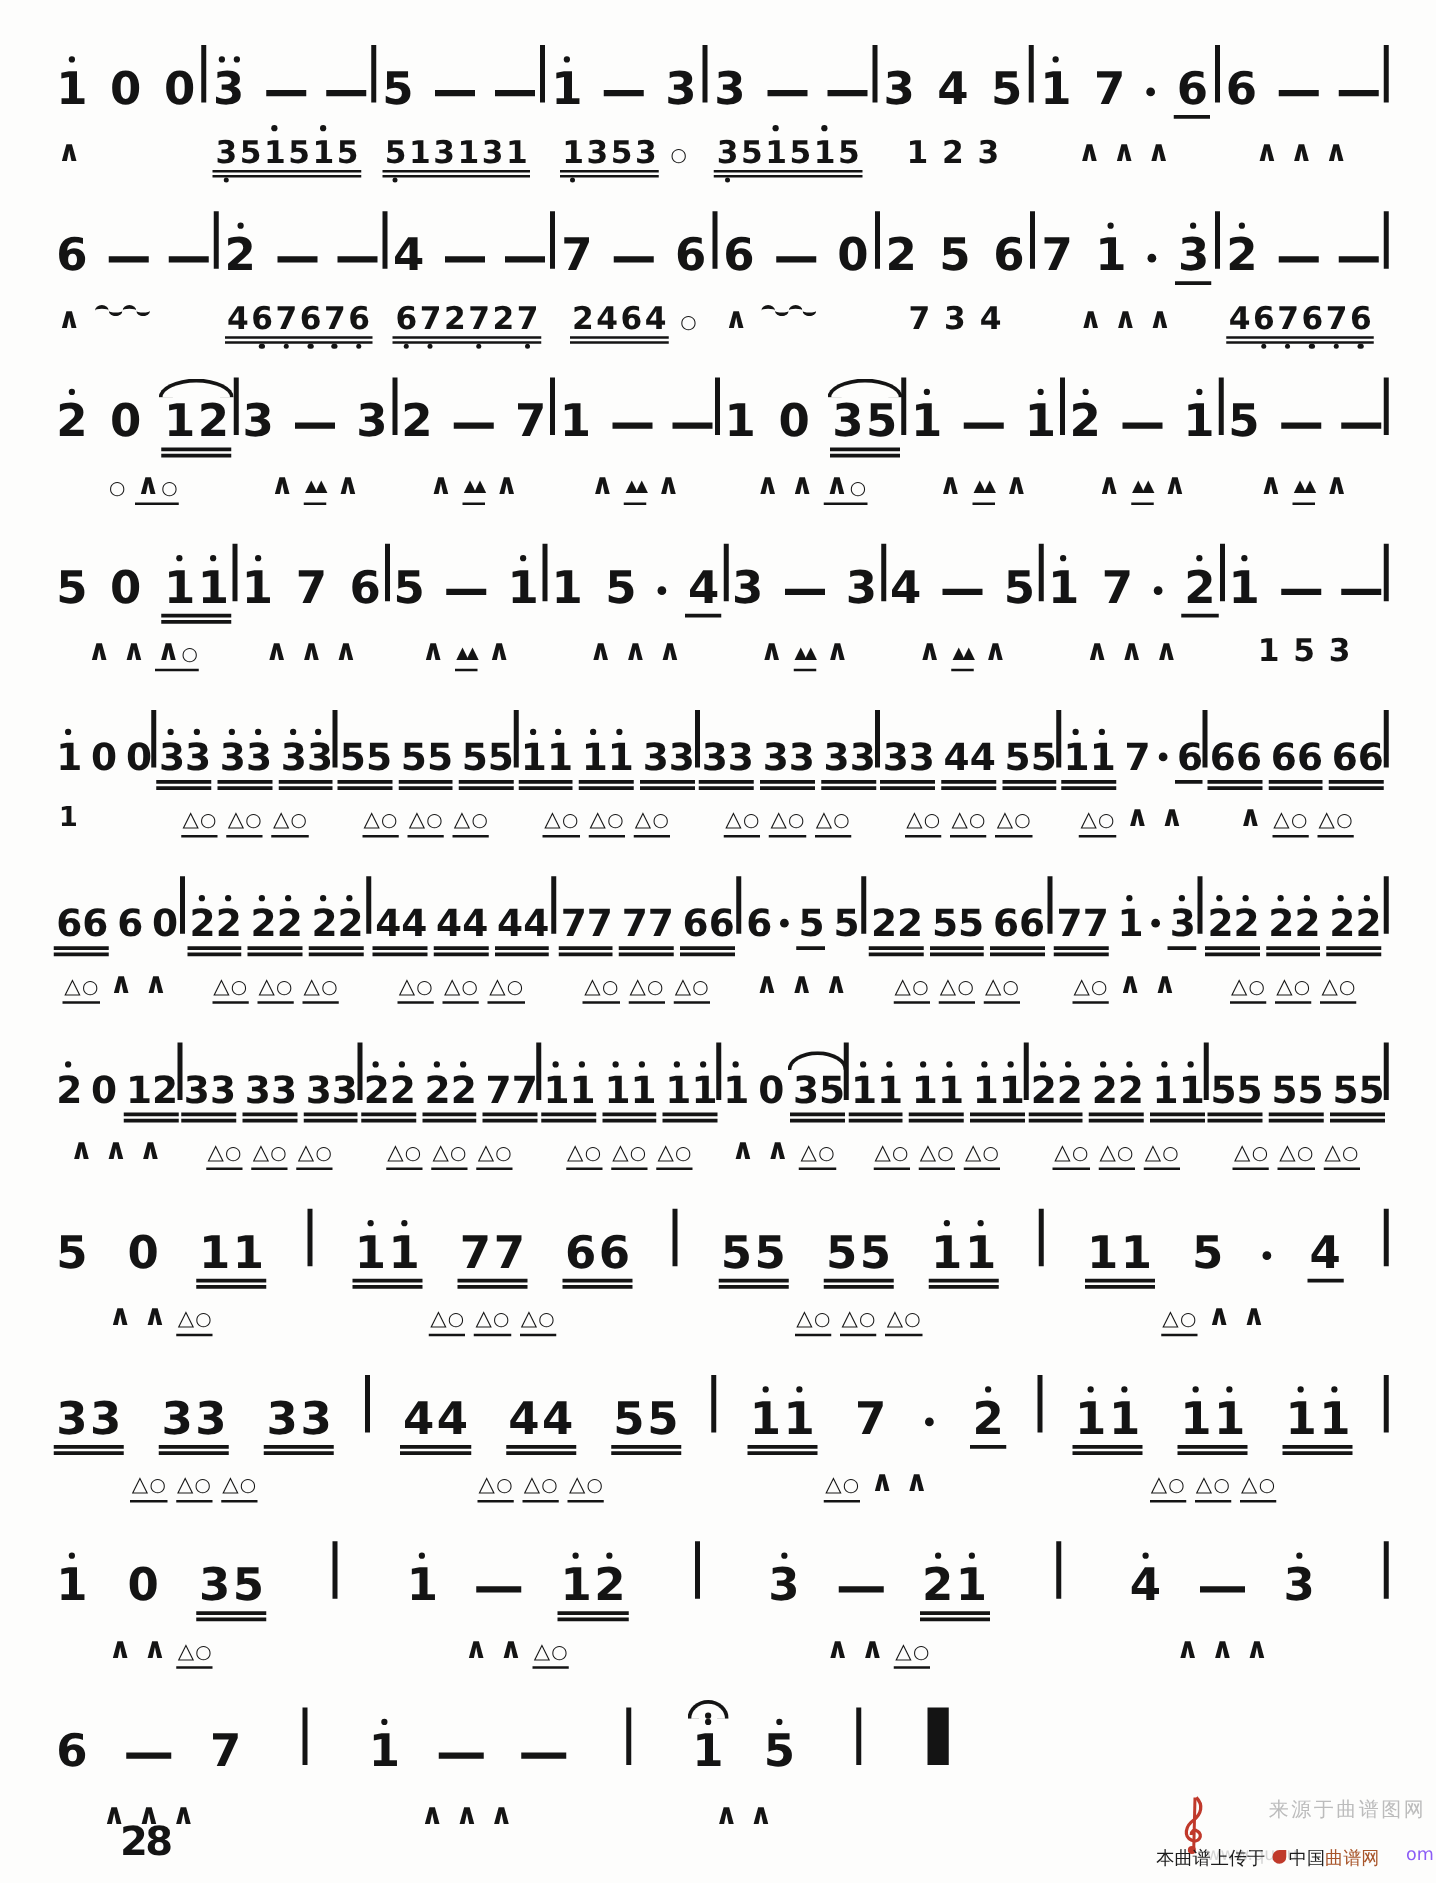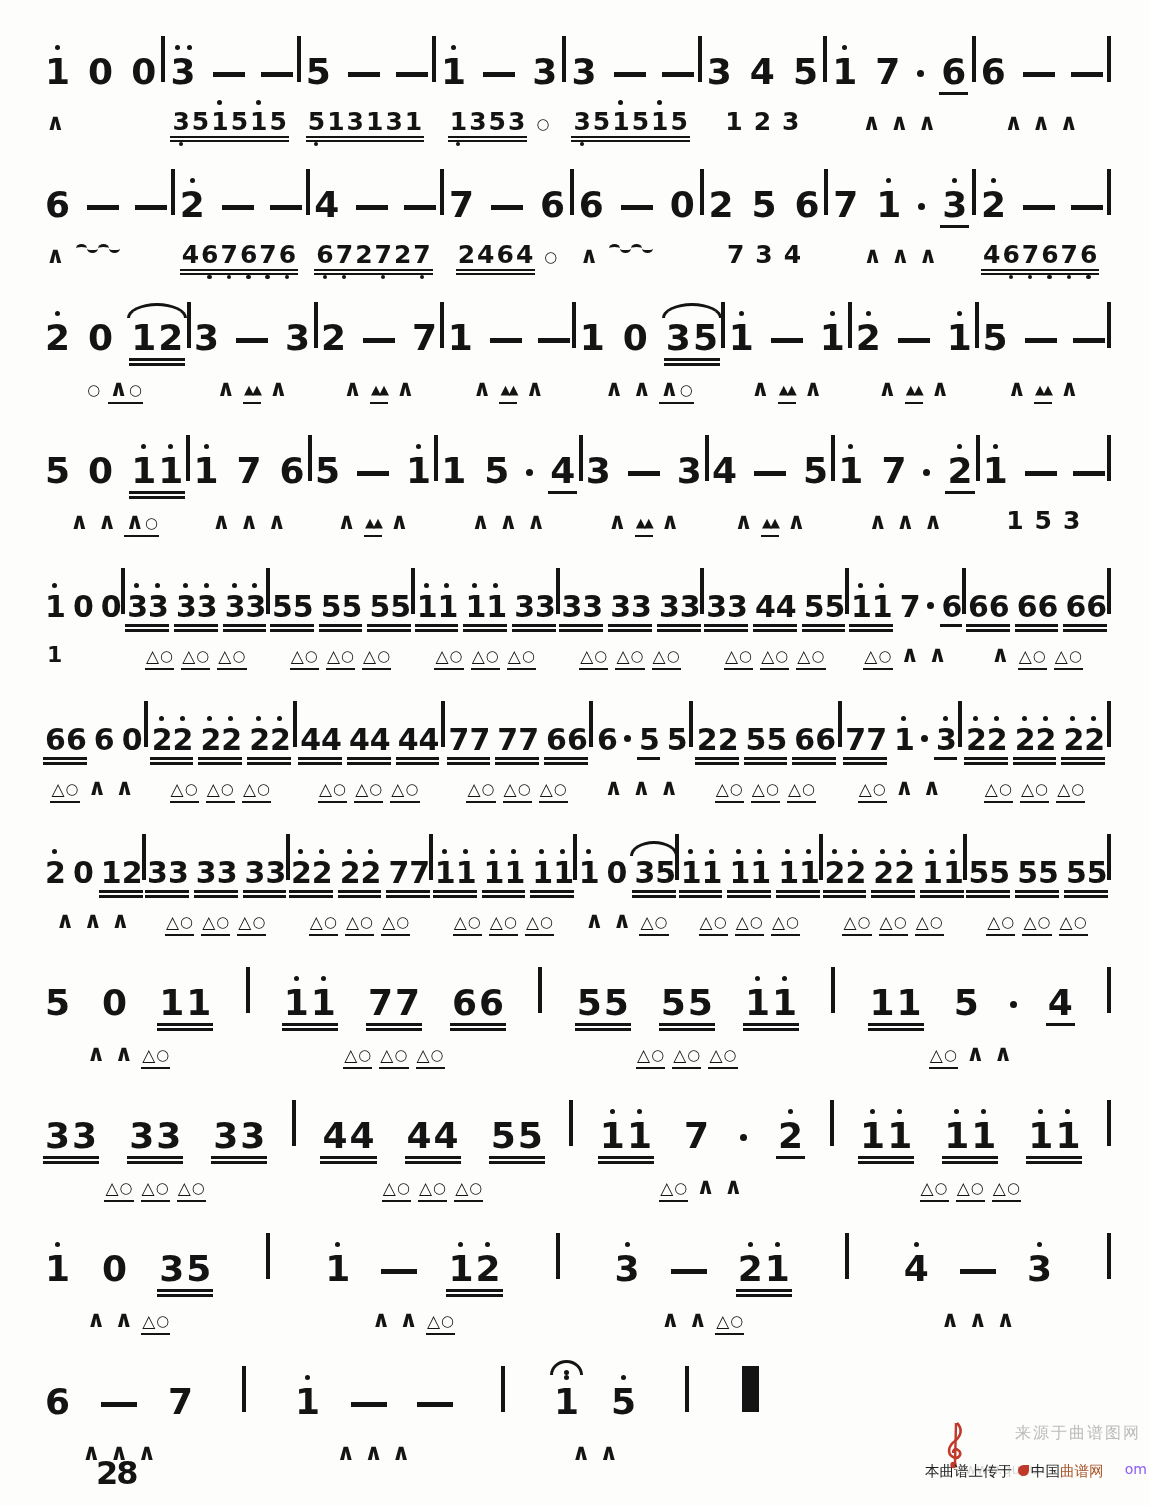--- a/index.html
+++ b/index.html
@@ -38,21 +38,21 @@
   .wide .dash{width:36px}
   .mdot{width:7px;height:7px;border-radius:50%;background:#141414;margin-bottom:13px}
   .caret{font-size:23px;font-weight:700;line-height:1}
   .circ{font-size:15px;font-weight:700;line-height:1.35;margin-left:1px}
   .tri{font-size:13px;line-height:1.55;letter-spacing:-2px}
   .tri2{font-size:17px;line-height:1.12}
   .wave{display:flex;align-items:flex-end;margin-bottom:14px;margin-left:2px}
   .wave i{width:11px;height:6px;border-top:3px solid #141414;border-radius:100% 100% 0 0}
   .wave i.wB{transform:scaleY(-1)}
   .pagenum{position:absolute;left:96px;bottom:14px;font-size:32px;font-weight:700;letter-spacing:-2px}
-  .wm{position:absolute;right:2px;bottom:17px;width:222px;height:66px}
+  .wm{position:absolute;right:2px;bottom:2px;width:222px;height:66px}
   .wm .src{position:absolute;right:6px;top:0;color:#bcbcbc;font-size:16px;letter-spacing:2px}
   .wm .ghostL{position:absolute;left:40px;bottom:12px;color:#d7d7d7;font-size:14px}
   .wm .ghostR{position:absolute;right:0;bottom:12px;color:#8b5cf6;font-size:14px}
   .wm .row2{position:absolute;left:0;bottom:8px;font-size:14.5px;color:#1d1d1d;white-space:nowrap;font-weight:400}
   .wm .row2 .mark{display:inline-block;width:11px;height:11px;border-radius:50% 0 50% 50%;background:#c03a2b;margin:0 2px 0 6px}
   .wm .row2 .siteB{color:#1d1d1d}
   .wm .row2 .siteC{color:#a8552a}
   .wm svg{position:absolute;left:18px;top:-2px}
 </style>
 </head>

